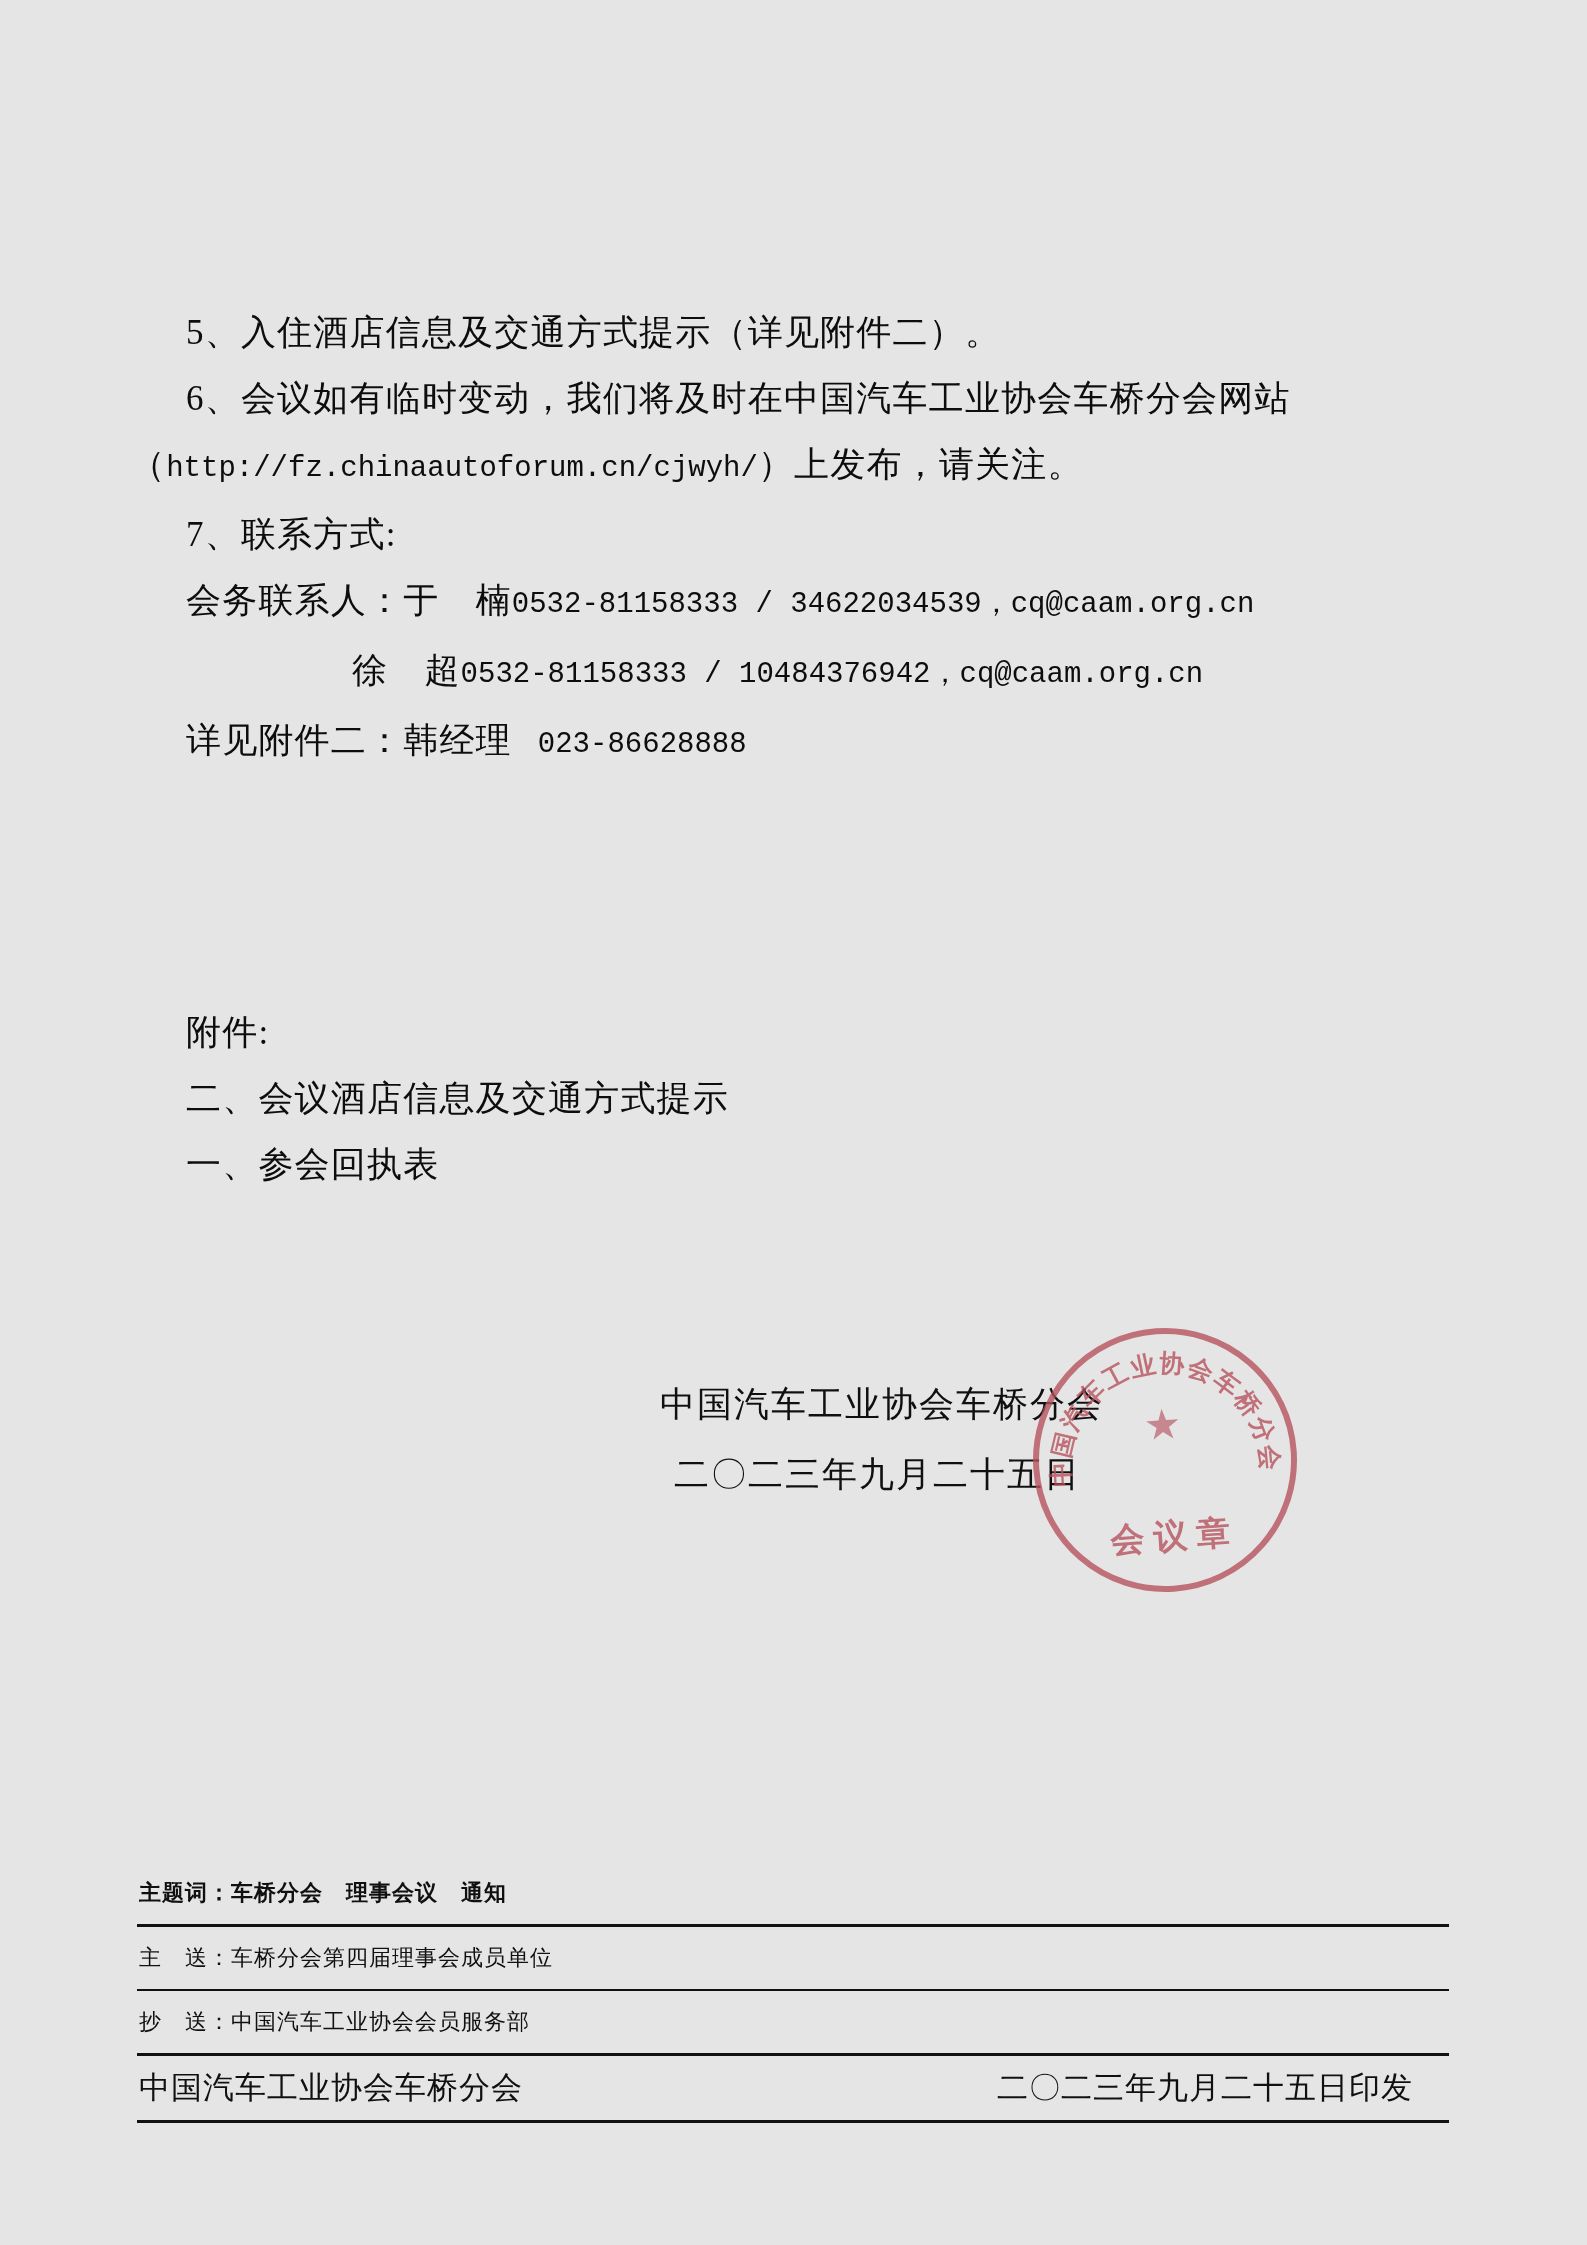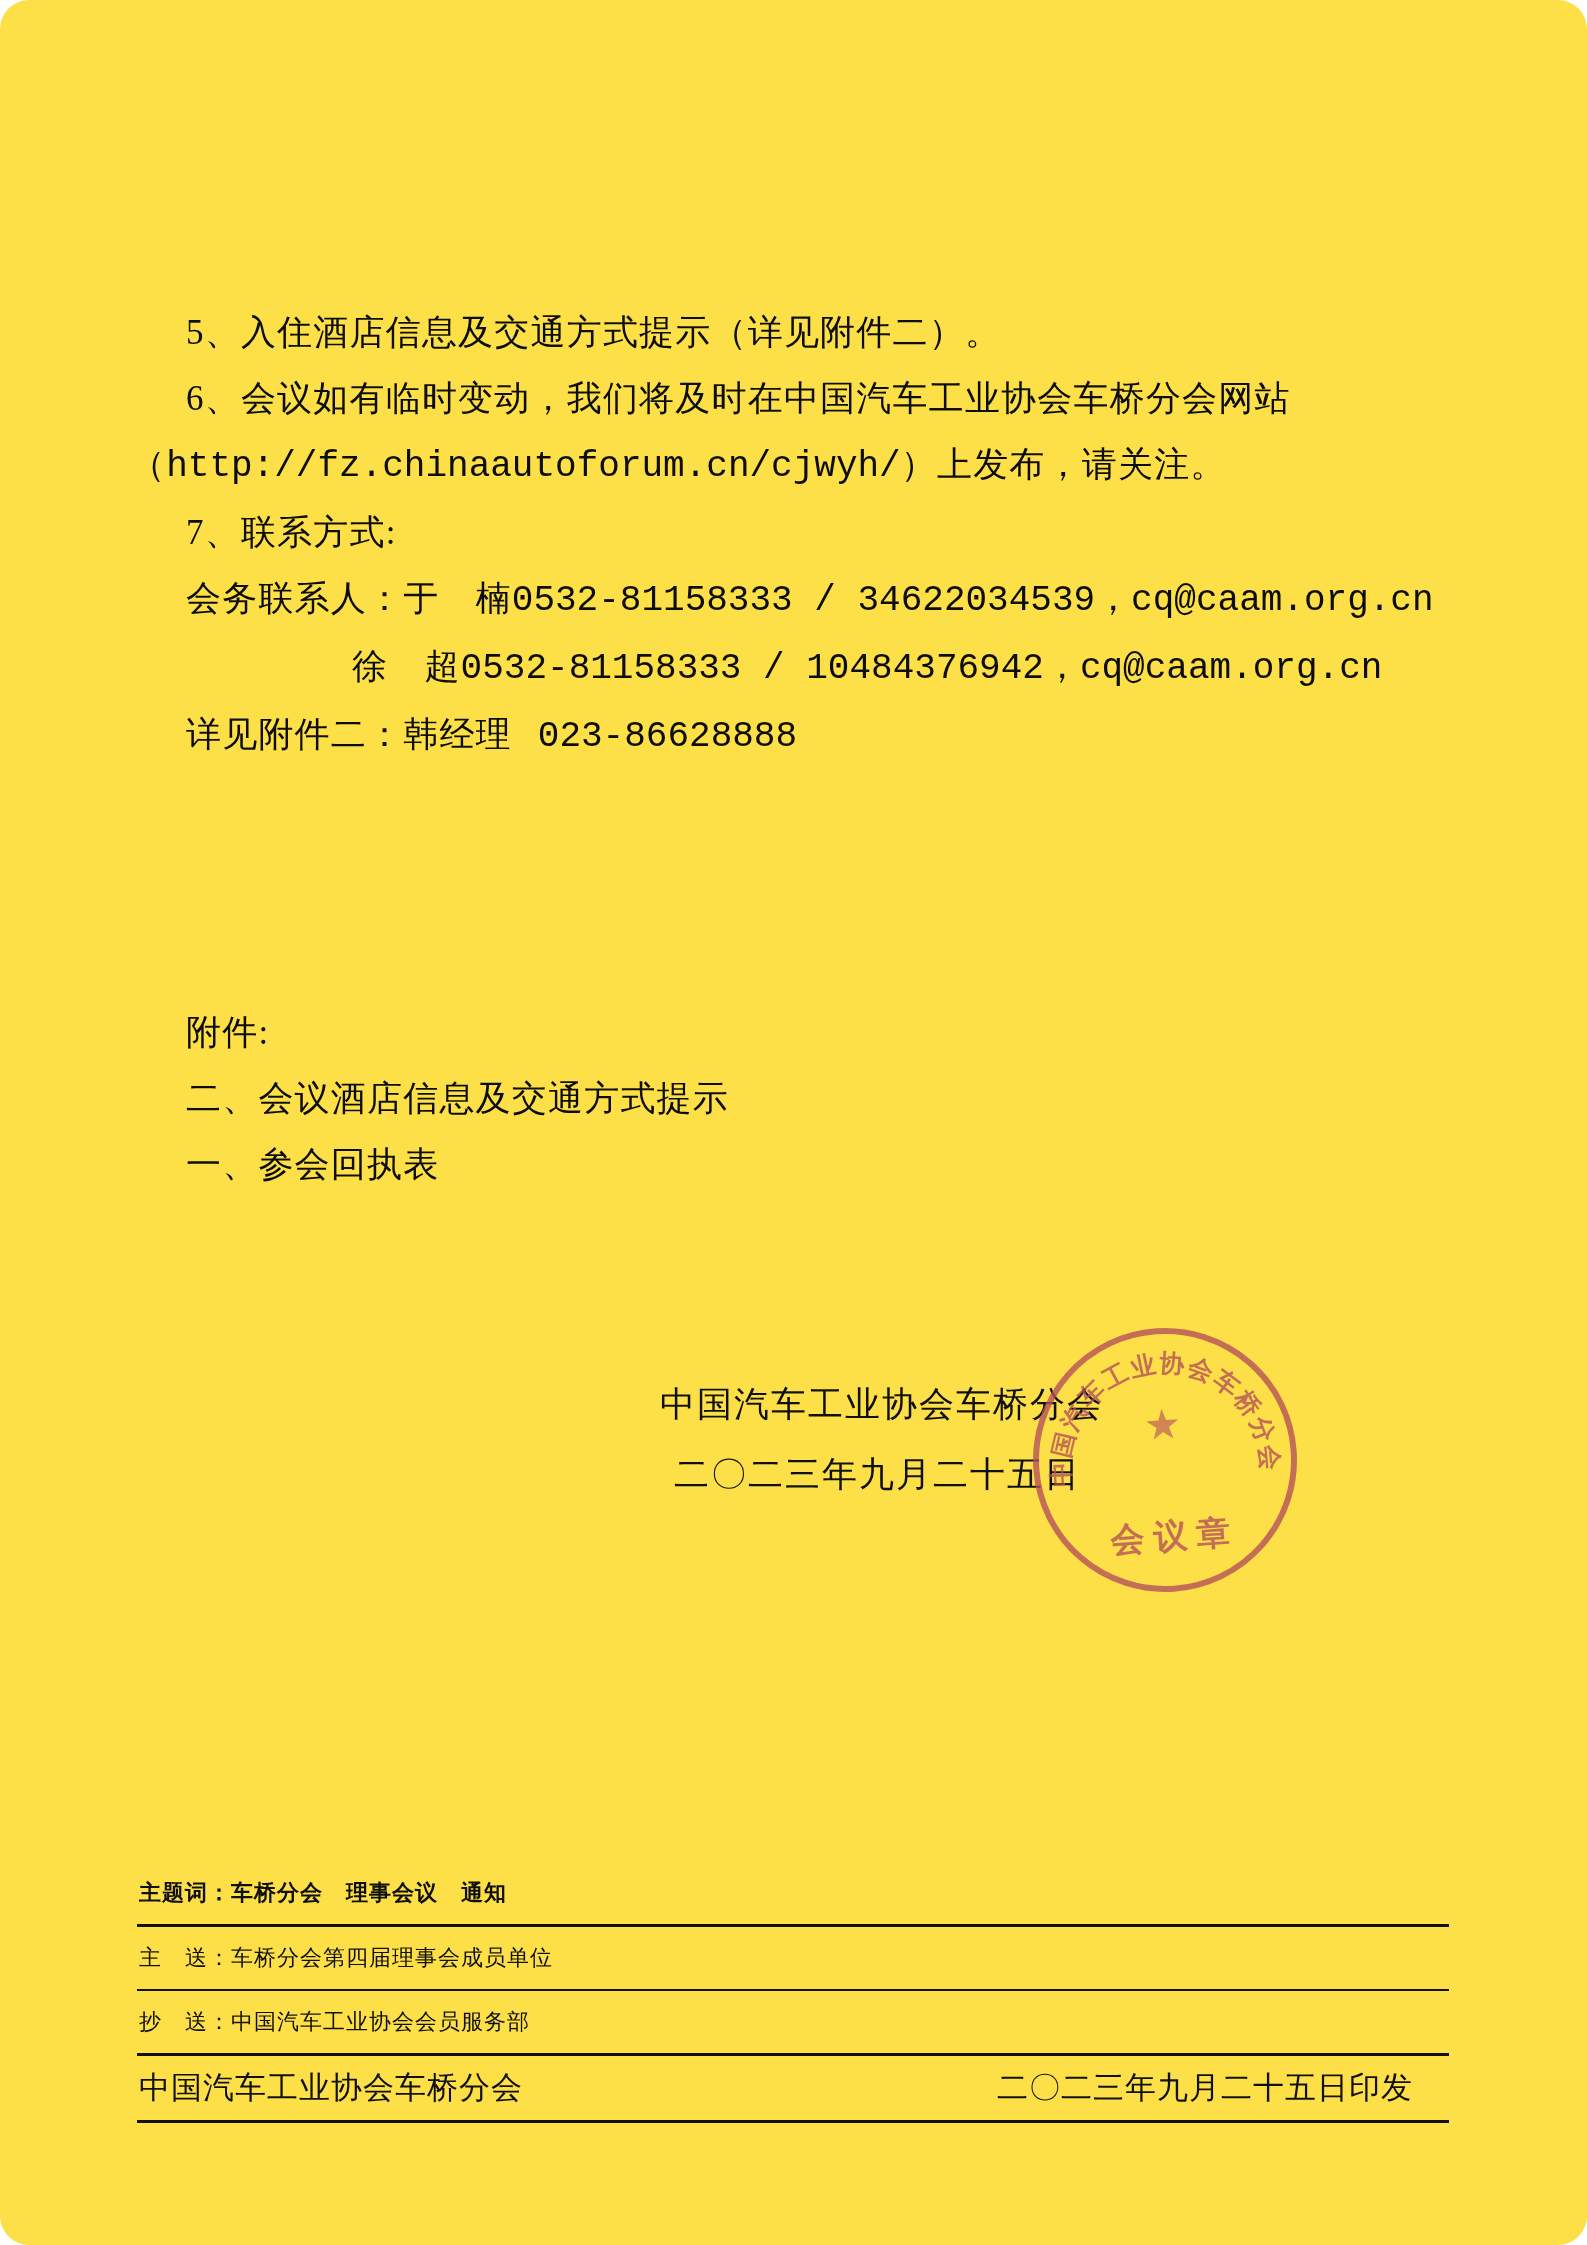--- a/index.html
+++ b/index.html
@@ -12,22 +12,21 @@
     height: 2245px;
     position: relative;
     font-family: "Liberation Serif", "DejaVu Serif", serif;
     color: #101010;
     overflow: hidden;
   }
 
   .page {
     position: absolute;
     inset: 0;
-    background: #fde047;
-    border-radius: 29px;
+    background: #e5e5e5;
   }
 
   
   .body-block {
     position: absolute;
     left: 186px;
     top: 300px;
     width: 1240px;
   }
 
@@ -36,21 +35,21 @@
     line-height: 66px;
     letter-spacing: 1.2px;
     white-space: pre;
     color: #0d0d0d;
   }
   .hang { margin-left: -56px; }
 
   .mono {
     font-family: "Liberation Mono", "DejaVu Sans Mono", monospace;
     letter-spacing: 0px;
-    font-size: 36px;
+    font-size: 29px;
   }
 
   
   .attach-block {
     position: absolute;
     left: 186px;
     top: 1000px;
     width: 1000px;
   }
 

